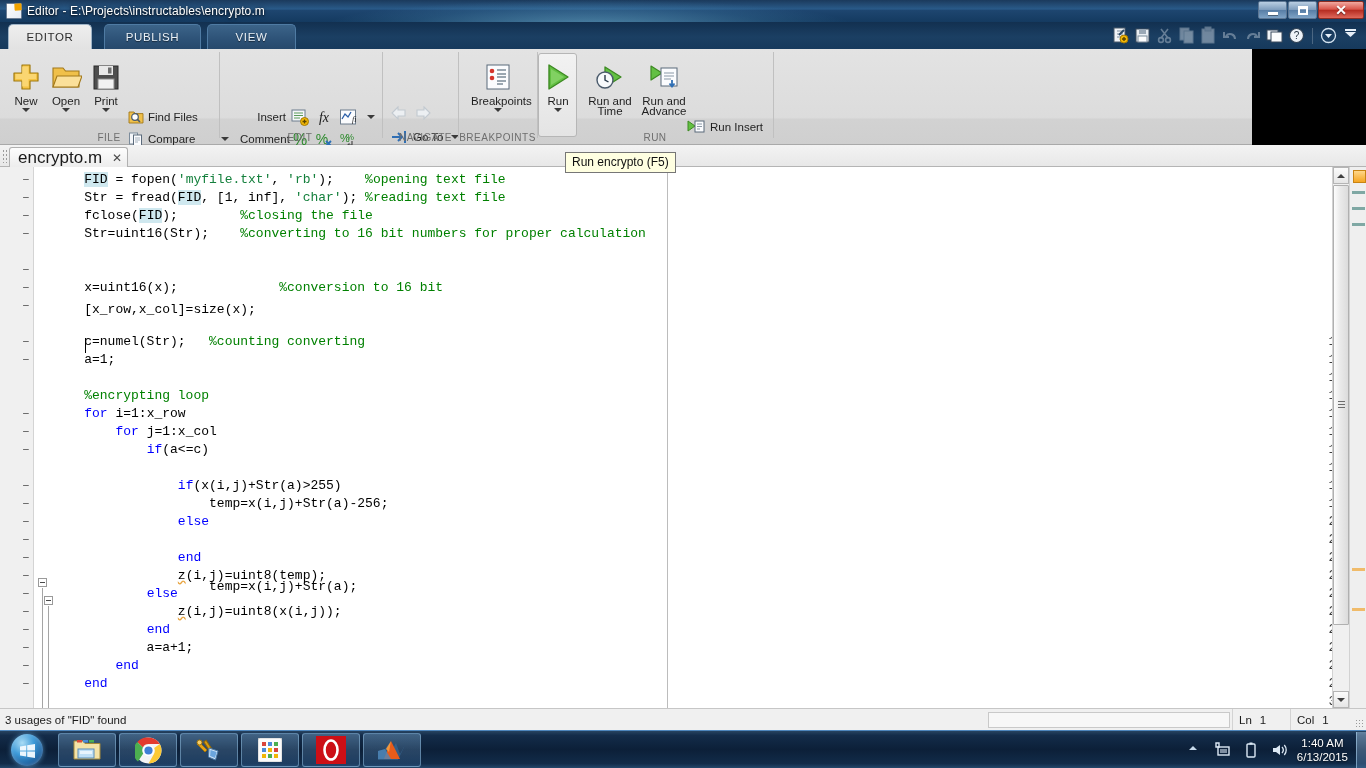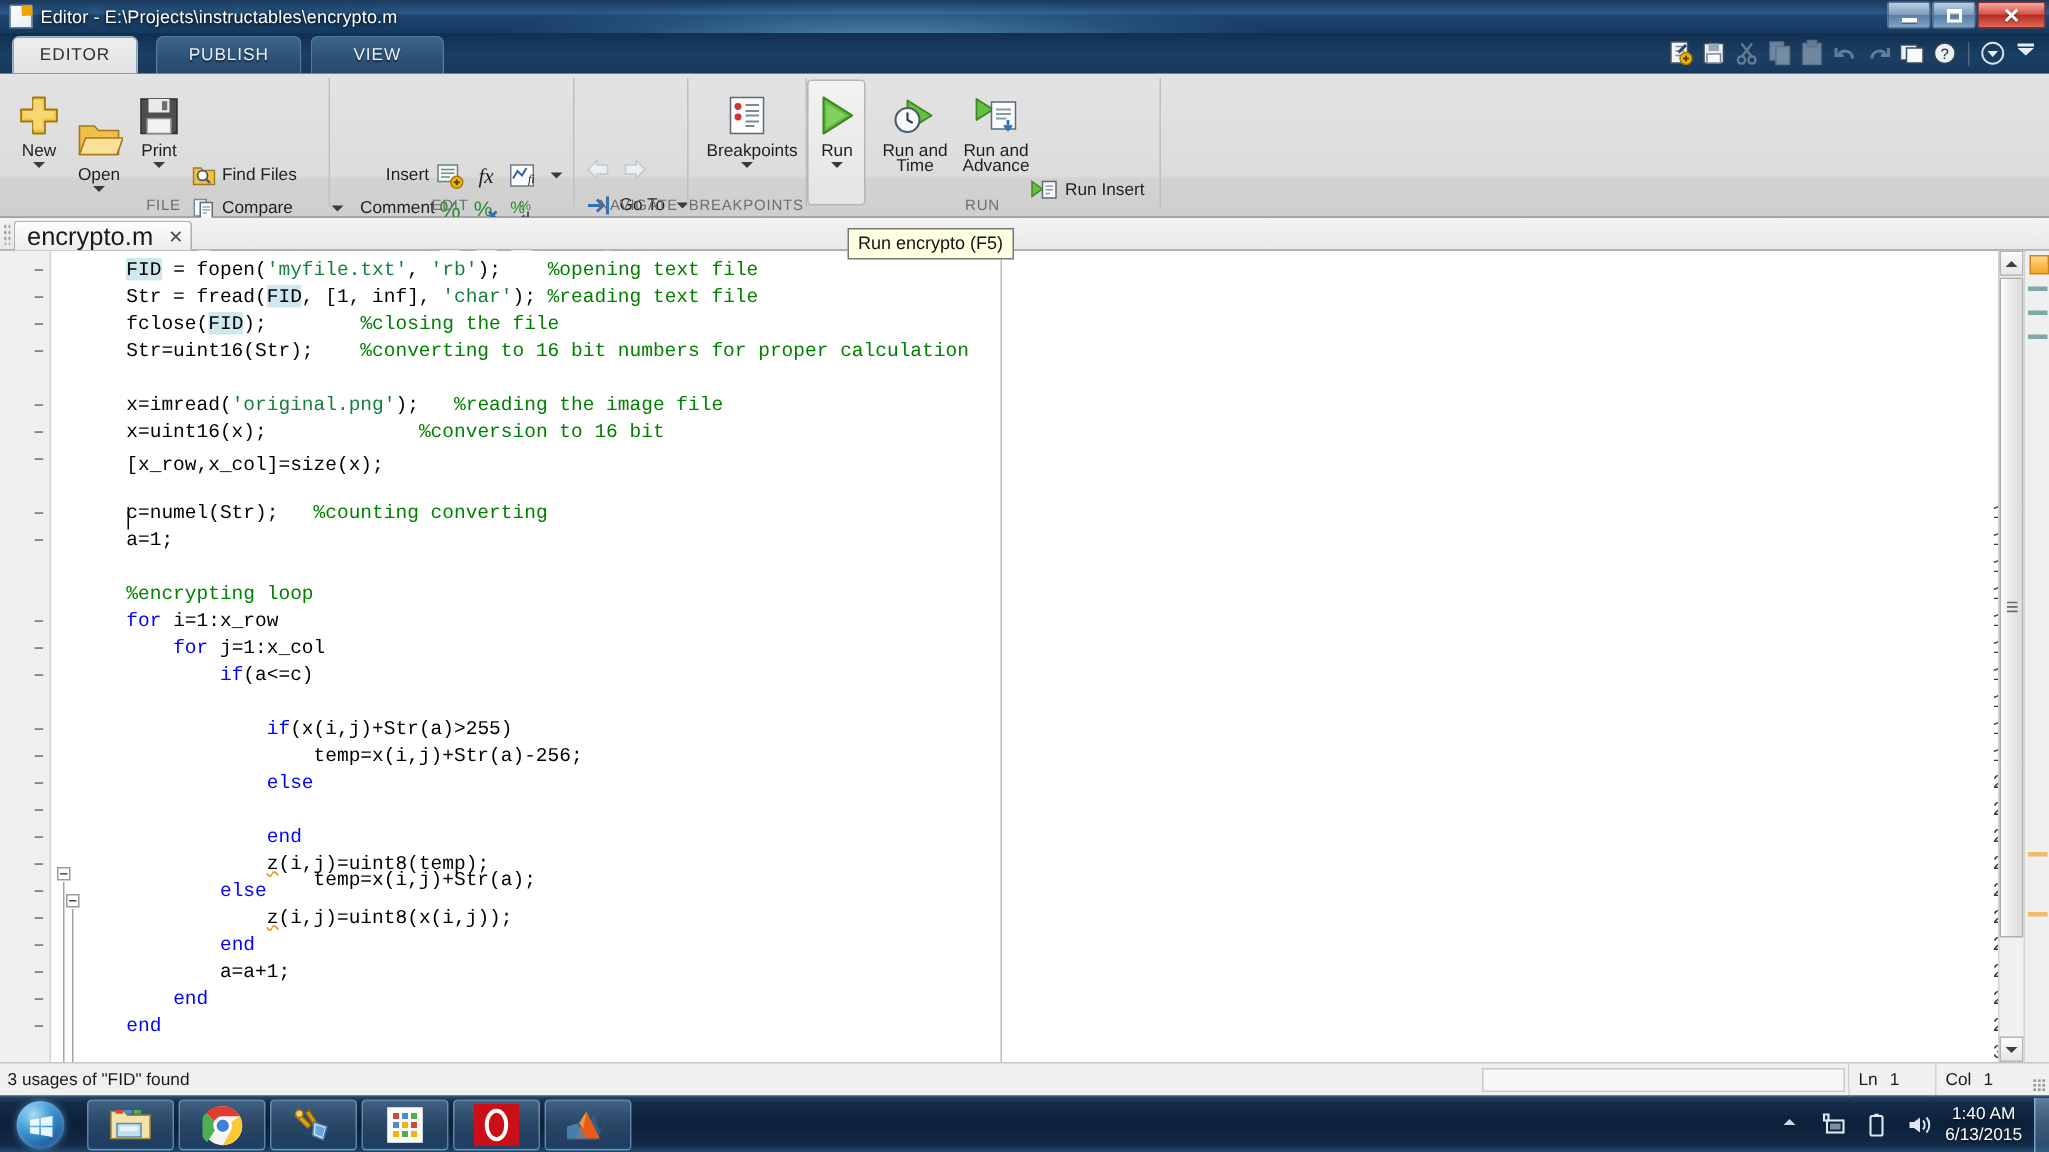--- a/index.html
+++ b/index.html
@@ -72,21 +72,21 @@
     color: #2d2d2d; border: 1px solid #9fb4c7; border-bottom: none;
   }
   
   .qat { position: absolute; right: 4px; top: 0; height: 27px; display: flex; align-items: center; gap: 3px; padding-right: 2px; }
   .qat-sep { width: 1px; height: 16px; background: rgba(255,255,255,.22); margin: 0 3px; }
   .qicon { width: 19px; height: 19px; position: relative; }
   .qicon.dim { opacity: .42; }
 
   
   .ribbon {
-    position: absolute; left: 0; top: 49px; width: 1366px; height: 96px;
+    position: absolute; left: 0; top: 49px; width: 1252px; height: 96px;
     background: linear-gradient(to bottom, #e3e3e3 0%, #dcdcdc 72%, #d2d2d2 74%, #cfcfcf 100%);
     border-bottom: 1px solid #a9a9a9;
   }
   .rgroup { position: absolute; top: 0; height: 96px; }
   .rgroup-label {
     position: absolute; bottom: 1px; left: 0; width: 100%;
     text-align: center; font-size: 10px; color: #6e6e6e; letter-spacing: .5px;
   }
   .rsep { position: absolute; top: 3px; width: 1px; height: 86px; background: #c0c0c0; }
 
@@ -375,21 +375,21 @@
       <div class="icon32">
         <svg width="32" height="32" viewBox="0 0 32 32">
           <path d="M12 4h8v8h8v8h-8v8h-8v-8H4v-8h8z" fill="#f5c343" stroke="#a07a10" stroke-width="1.2" stroke-linejoin="round"></path>
           <path d="M12 5.5h6.5V13h7.5v5H18.5v7.5H12V18H5.5v-5H12z" fill="#fbdc80" opacity=".75"></path>
         </svg>
       </div>
       <span class="lbl">New</span>
       <span class="caret"></span>
     </div>
 
-    <div class="bigbtn" style="left:40px; top:22px;">
+    <div class="bigbtn" style="left:40px; top:6px;">
       <div class="icon32">
         <svg width="32" height="32" viewBox="0 0 32 32">
           <path d="M3 7h10l2.5 3H29v16H3z" fill="#f0c04a" stroke="#a2781a" stroke-width="1.1"></path>
           <path d="M3 26l4-11h25l-4 11z" fill="#fbe09a" stroke="#a2781a" stroke-width="1.1"></path>
         </svg>
       </div>
       <span class="lbl">Open</span>
       <span class="caret"></span>
     </div>
 
@@ -660,21 +660,20 @@
 
 <div class="editor">
   <div class="gutter"></div>
   <div class="foldcol"></div>
   <div class="codearea" id="codearea">
       <div class="ln codeln" style="top: 4px;"><span>    </span><span class="hl">FID</span><span> = fopen(</span><span class="str">'myfile.txt'</span><span>, </span><span class="str">'rb'</span><span>);    </span><span class="cmt">%opening text file</span></div>
       <div class="ln codeln" style="top: 22px;"><span>    Str = fread(</span><span class="hl">FID</span><span>, [1, inf], </span><span class="str">'char'</span><span>); </span><span class="cmt">%reading text file</span></div>
       <div class="ln codeln" style="top: 40px;"><span>    fclose(</span><span class="hl">FID</span><span>);        </span><span class="cmt">%closing the file</span></div>
       <div class="ln codeln" style="top: 58px;"><span>    Str=uint16(Str);    </span><span class="cmt">%converting to 16 bit numbers for proper calculation</span></div>
       <div class="ln codeln" style="top: 76px;"></div>
-      <div class="ln codeln" style="top: 94px;"><span>    x=imread(</span><span class="str">'original.png'</span><span>);   </span><span class="cmt">%reading the image file</span></div>
       <div class="ln codeln" style="top: 112px;"><span>    x=uint16(x);             </span><span class="cmt">%conversion to 16 bit</span></div>
       <div class="ln codeln" style="top: 134px;"><span>    [x_row,x_col]=size(x);</span></div>
       <div class="ln codeln" style="top: 148px;"></div>
       <div class="ln codeln" style="top: 166px;"><span>    c=numel(Str);   </span><span class="cmt">%counting converting</span></div>
       <div class="ln codeln" style="top: 184px;"><span>    a=1;</span></div>
       <div class="ln codeln" style="top: 202px;"></div>
       <div class="ln codeln" style="top: 220px;"><span class="cmt">    %encrypting loop</span></div>
       <div class="ln codeln" style="top: 238px;"><span>    </span><span class="kw">for</span><span> i=1:x_row</span></div>
       <div class="ln codeln" style="top: 256px;"><span>        </span><span class="kw">for</span><span> j=1:x_col</span></div>
       <div class="ln codeln" style="top: 274px;"><span>            </span><span class="kw">if</span><span>(a&lt;=c)</span></div>

